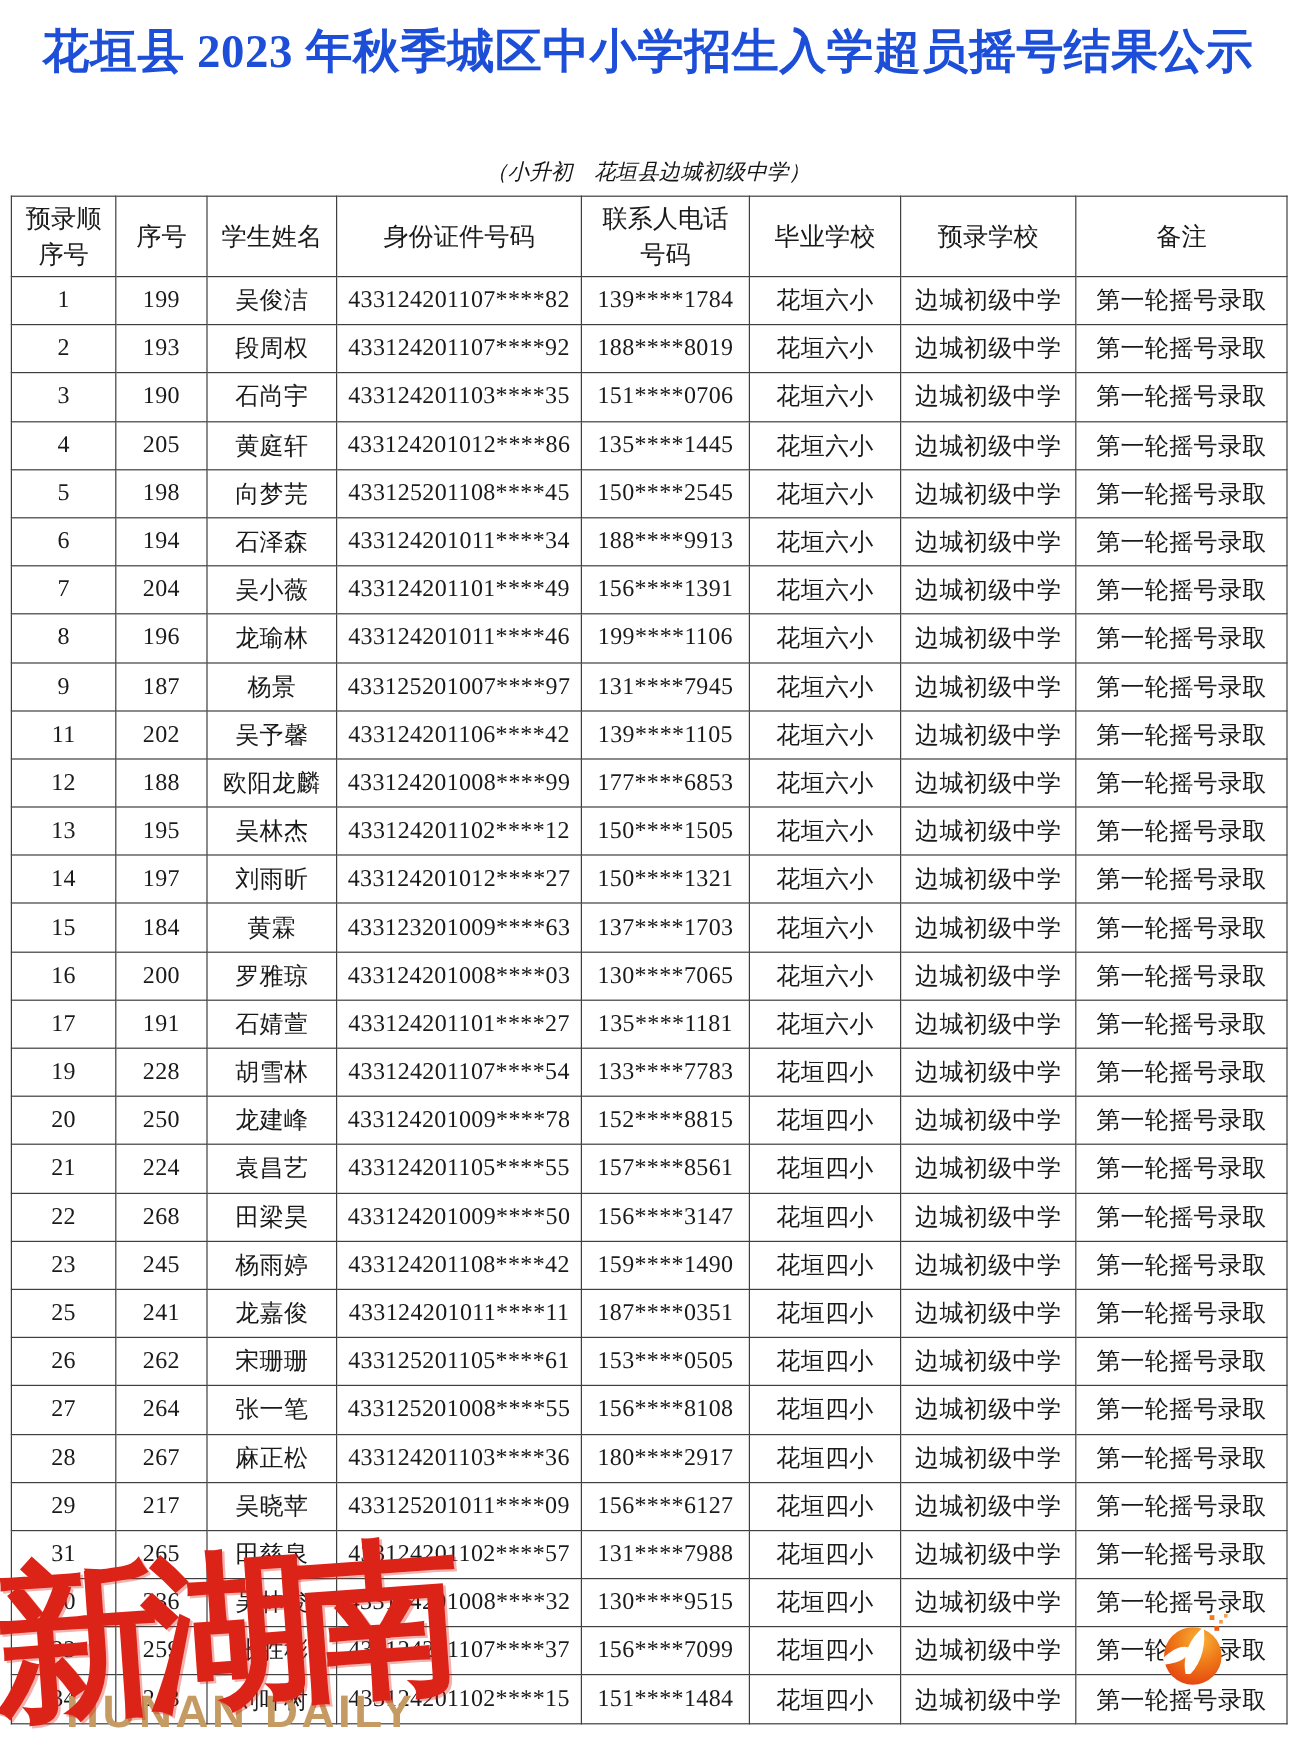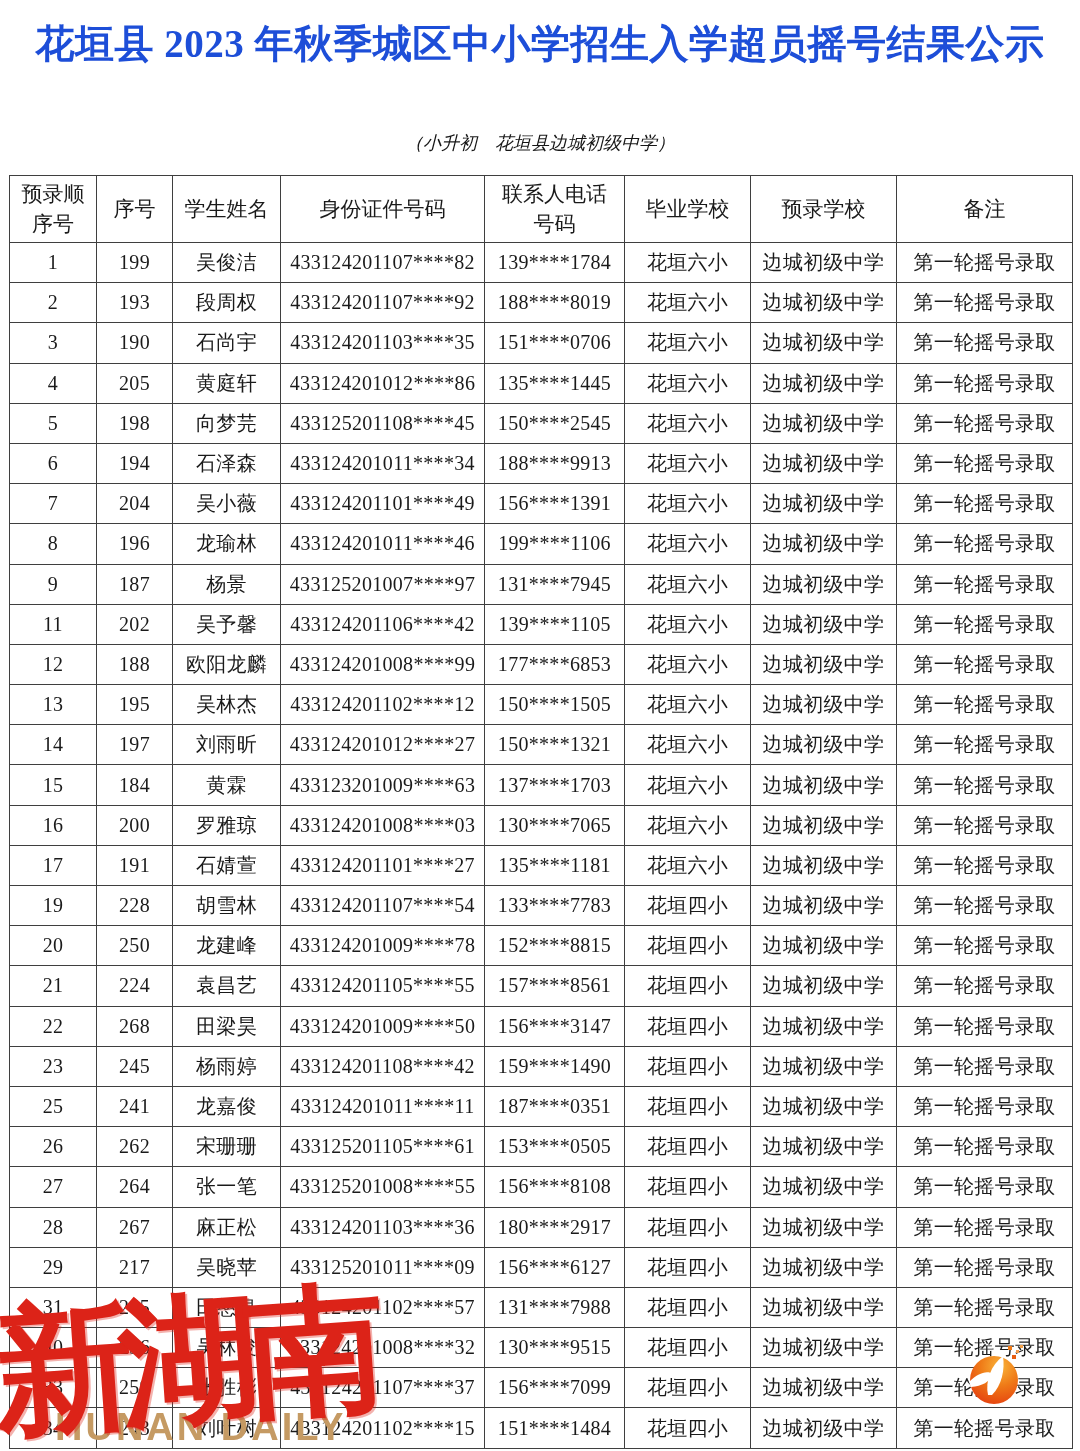--- a/index.html
+++ b/index.html
@@ -10,21 +10,21 @@
   .title{
     position:absolute;top:16px;left:0;right:0;text-align:center;
     font-size:39px;line-height:56px;font-weight:600;letter-spacing:0.5px;color:#1d4ed8;
   }
   .subtitle{
     position:absolute;top:100px;left:0;right:0;text-align:center;
     font-size:18px;line-height:46px;font-style:italic;font-weight:500;color:#161616;margin-top:20px;
   }
   table.results{
     position:absolute;left:9px;top:163px;width:1063px;height:1274px;
-    border-collapse:collapse;table-layout:fixed;margin-top:12px;
+    border-collapse:collapse;table-layout:fixed;
   }
   table.results th,table.results td{
     border:1.5px solid #3f3f3f;text-align:center;vertical-align:middle;
     padding:0;overflow:hidden;
   }
   table.results thead th{
     height:66px;font-size:21px;font-weight:normal;white-space:pre-line;line-height:1.45;
   }
   table.results td{font-size:20px;letter-spacing:0.3px;}
   

